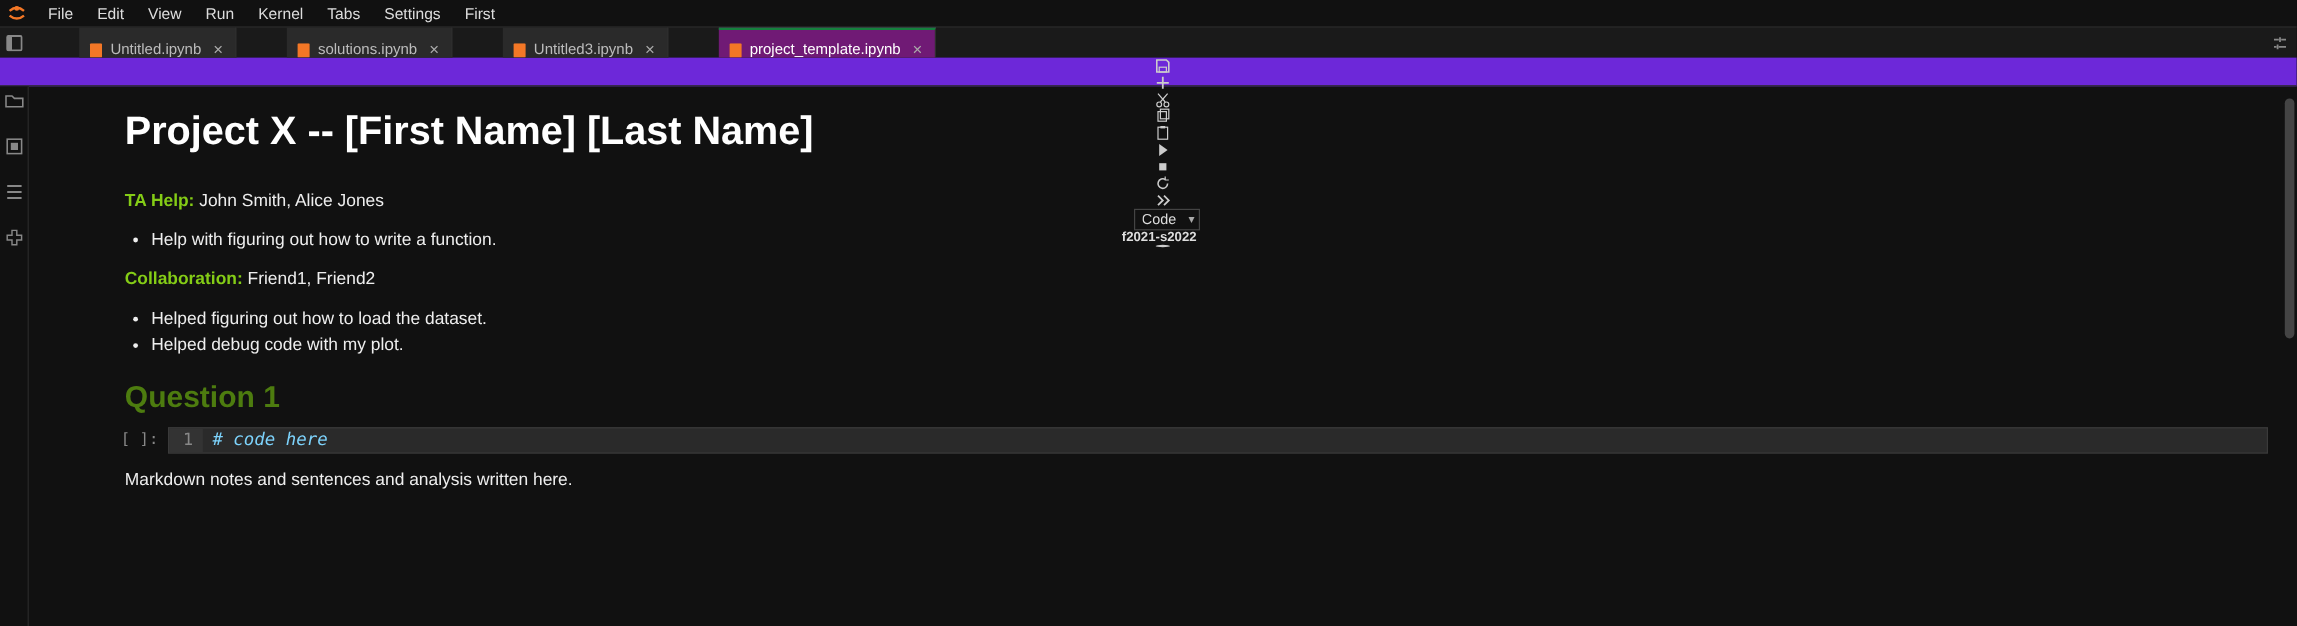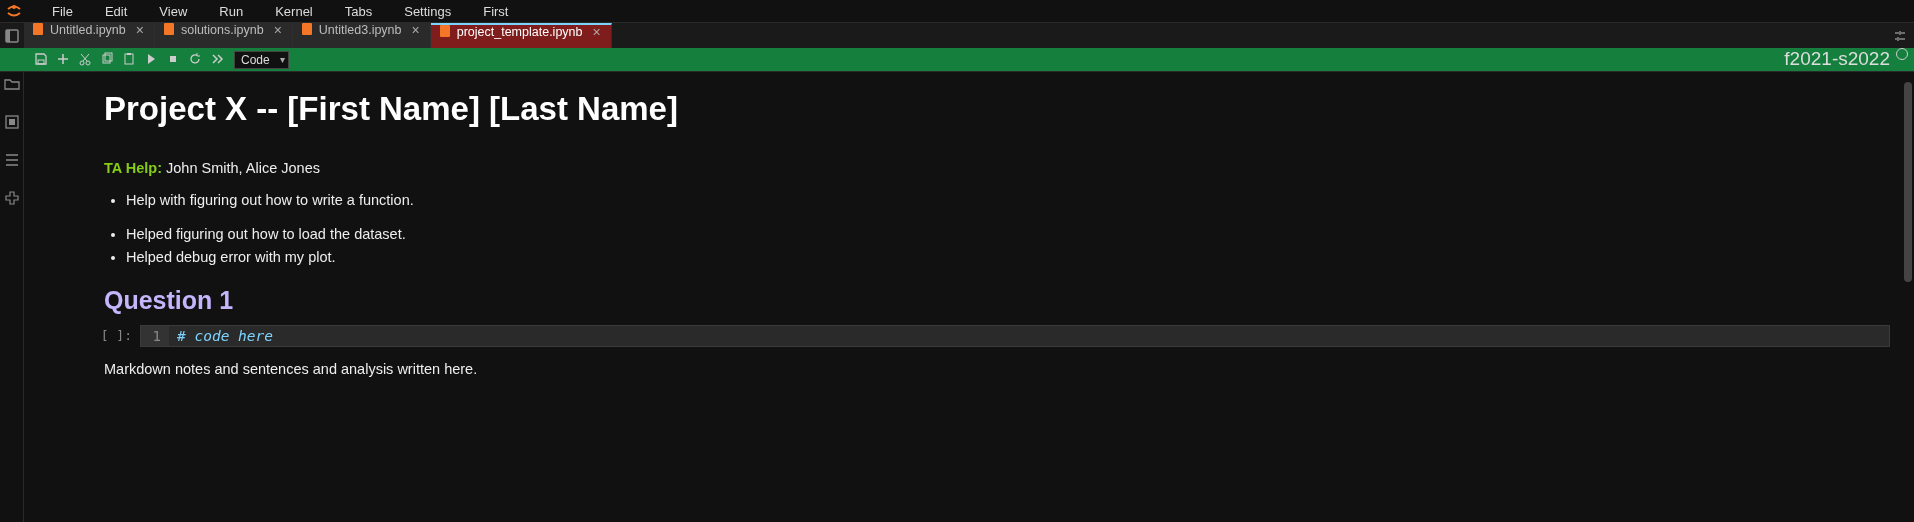--- a/index.html
+++ b/index.html
@@ -12,21 +12,21 @@
   overflow: hidden;
 }
 
 
 .menubar {
   display: flex;
   align-items: center;
   height: 22px;
   background: #111111;
   padding: 0 6px;
-  gap: 12px;
+  gap: 0;
 }
 .menubar .logo {
   width: 18px;
   height: 18px;
   margin-right: 6px;
   display: flex;
   align-items: center;
 }
 .menubar .menu-item {
   padding: 2px 10px;
@@ -44,33 +44,34 @@
   border-top: 1px solid #2a2a2a;
 }
 .left-gutter-top {
   width: 24px;
   display: flex;
   align-items: center;
   justify-content: center;
 }
 .tab {
   display: flex;
-  align-items: flex-start;
+  align-items: flex-end;
   padding: 0 10px 0 8px;
   border-right: 1px solid #2f2f2f;
   background: #2a2a2a;
   font-size: 12.5px;
   color: #bcbcbc;
   cursor: pointer;
   gap: 6px;
+  margin-left: 42px;
 }
 .tab.active {
-  background: #7f1d1d;
+  background: #701a75;
   color: #fff;
-  border-top: 2px solid #7dd3fc;
+  border-top: 2px solid #15803d;
   padding-top: 0;
 }
 .tab .nb-icon {
   display: inline-flex;
   width: 12px;
   height: 12px;
 }
 .tab .close {
   font-size: 14px;
   color: #aaa;
@@ -81,24 +82,26 @@
 .tabrow .right-icon {
   width: 28px;
   display: flex;
   align-items: center;
   justify-content: center;
 }
 
 
 .toolbar {
   display: flex;
+  align-items: center;
   height: 24px;
-  background: #15803d;
+  background: #6d28d9;
   border-bottom: 1px solid #2a2a2a;
   padding: 0 6px 0 30px;
+  flex-direction: column;
 }
 .toolbar .tool-btn {
   width: 22px;
   height: 22px;
   display: flex;
   align-items: center;
   justify-content: center;
   color: #ccc;
   cursor: pointer;
 }
@@ -119,23 +122,24 @@
 .cell-type-wrap::after {
   content: "▾";
   position: absolute;
   right: 4px;
   font-size: 10px;
   color: #aaa;
   pointer-events: none;
 }
 .toolbar .flex { flex: 1; }
 .toolbar .kernel-name {
-  font-size: 19px;
+  font-size: 11px;
   color: #ddd;
   margin-right: 6px;
+  font-weight: bold;
 }
 .toolbar .kernel-circle {
   width: 12px;
   height: 12px;
   border: 1.5px solid #ccc;
   border-radius: 50%;
 }
 
 
 .main {
@@ -173,21 +177,21 @@
 
 .md h1 {
   font-size: 33px;
   font-weight: 700;
   color: #fff;
   margin-bottom: 30px;
 }
 .md h2 {
   font-size: 25px;
   font-weight: 700;
-  color: #c4b5fd;
+  color: #4d7c0f;
   margin: 18px 0 10px 0;
 }
 .md p {
   font-size: 14.5px;
   color: #eee;
   margin: 10px 0;
   line-height: 1.45;
 }
 .md strong { font-weight: 700; color: #84cc16; }
 .md ul {
@@ -415,23 +419,26 @@
     <div class="notebook-scroll">
 
       <div class="nb-content md">
         <h1>Project X -- [First Name] [Last Name]</h1>
         <p>
           <strong>TA Help:</strong><span> John Smith, Alice Jones</span>
         </p>
         <ul>
           <li>Help with figuring out how to write a function.</li>
         </ul>
+        <p>
+          <strong>Collaboration:</strong><span> Friend1, Friend2</span>
+        </p>
         <ul>
           <li>Helped figuring out how to load the dataset.</li>
-          <li>Helped debug error with my plot.</li>
+          <li>Helped debug code with my plot.</li>
         </ul>
         <h2>Question 1</h2>
       </div>
 
       <div class="code-cell">
         <div class="prompt">[ ]:</div>
         <div class="code-input">
           <div class="gutter">1</div>
           <div class="code"># code here</div>
         </div>

